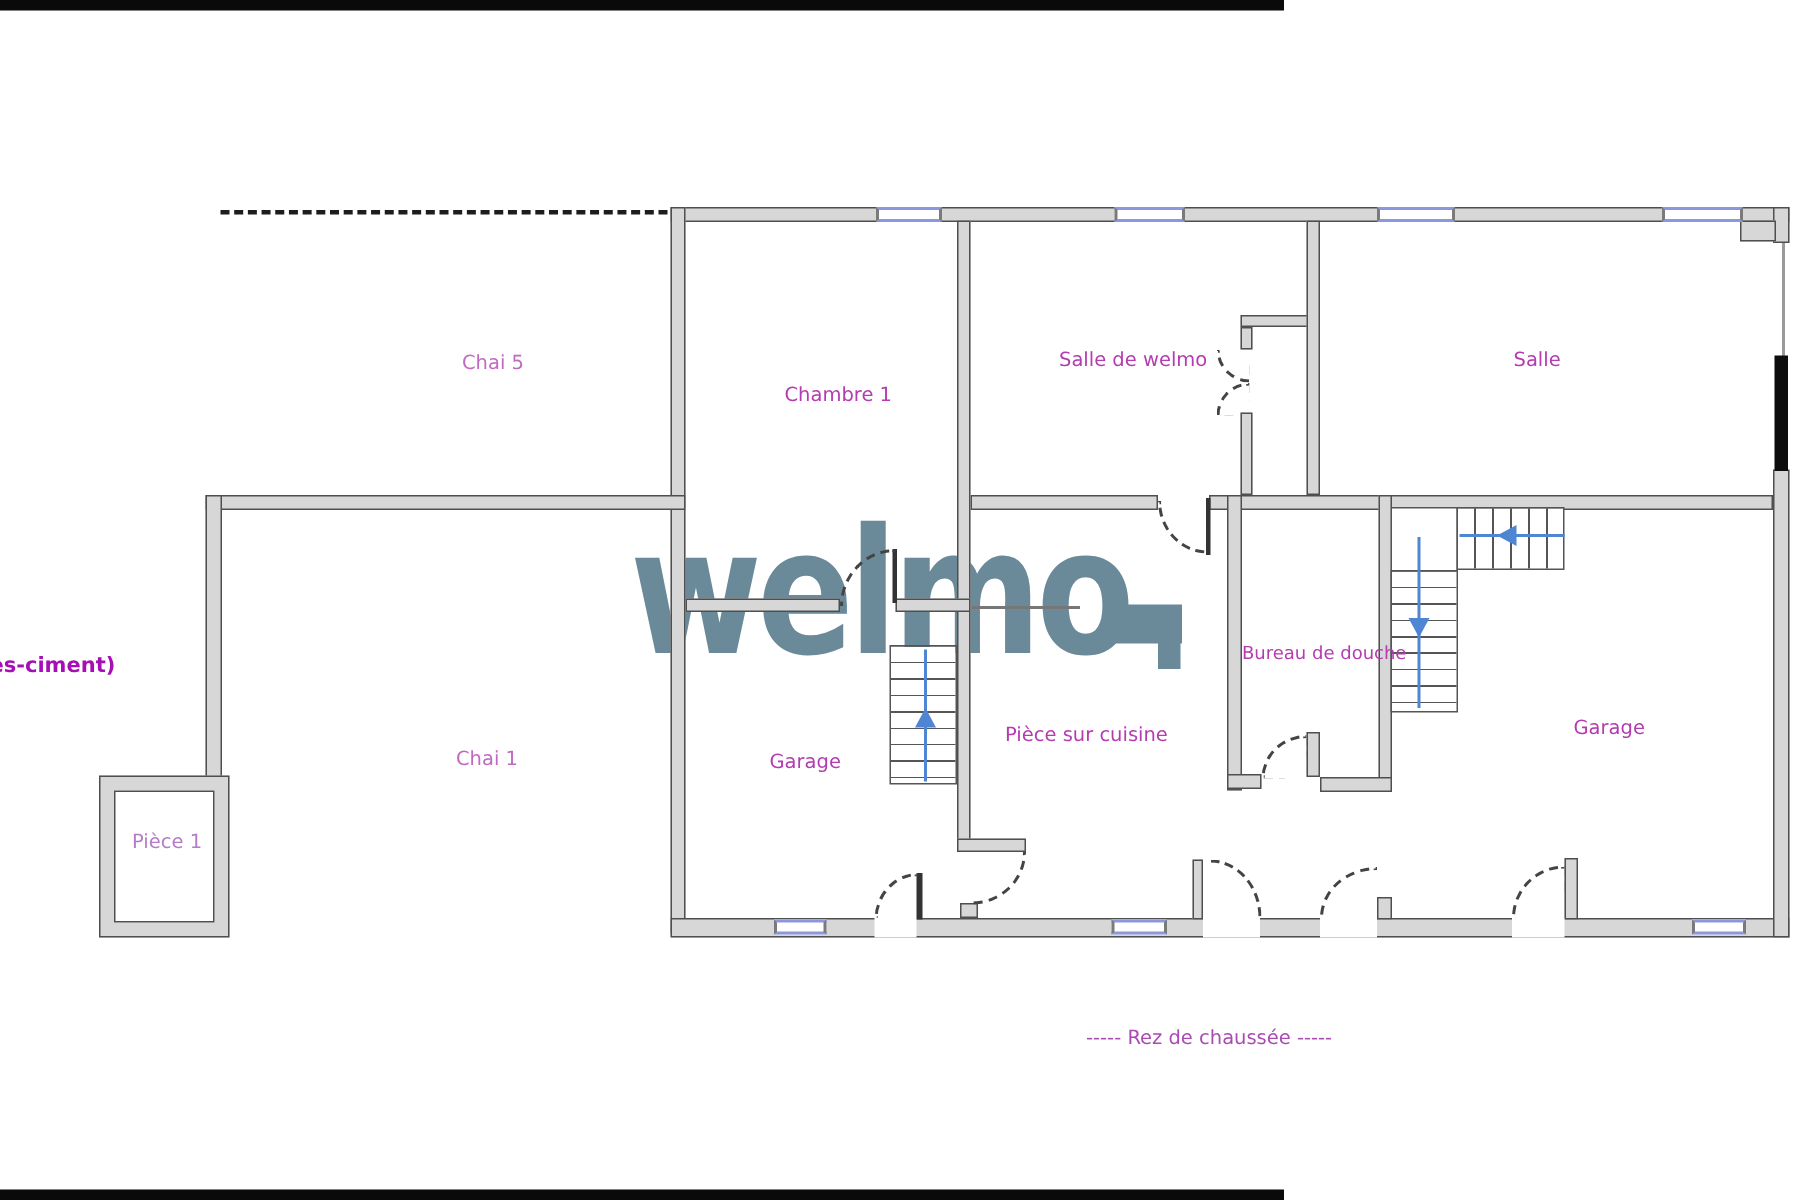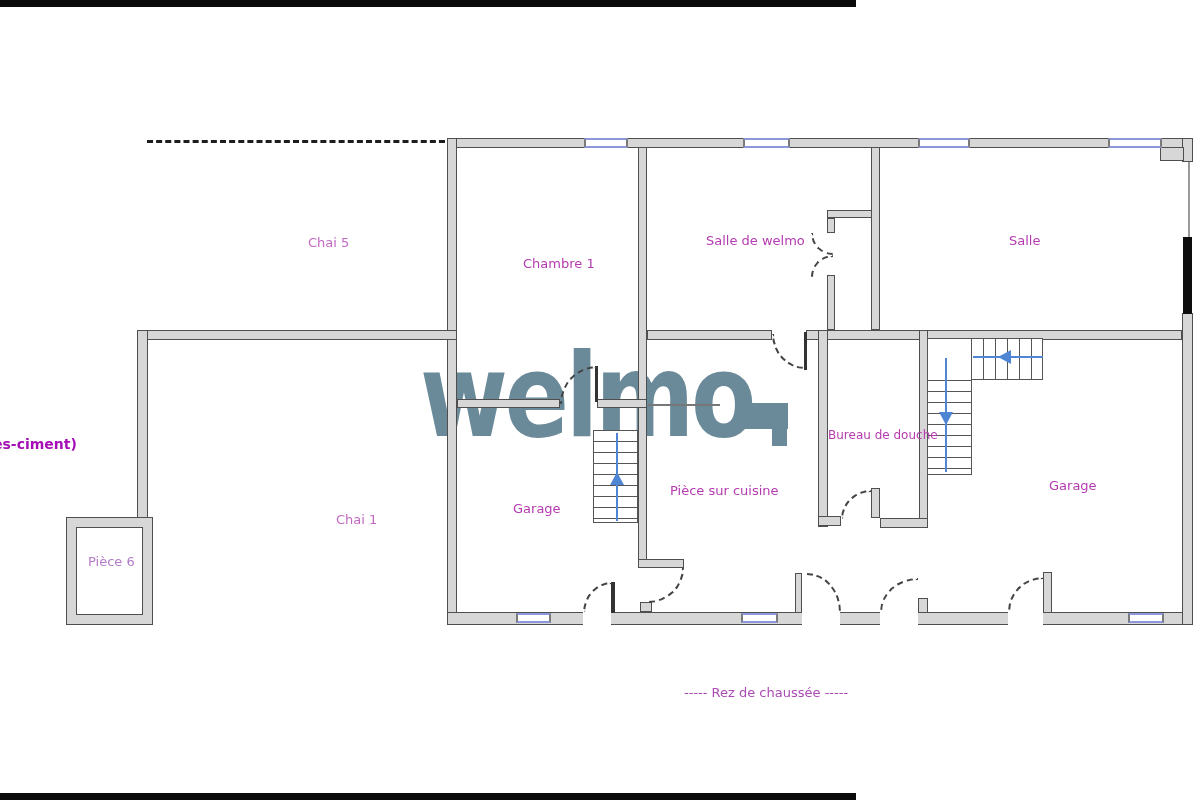--- a/index.html
+++ b/index.html
@@ -136,24 +136,24 @@
   <div class="stair tread-v" style="left:927px;top:380px;width:45px;height:95px;"></div>
   <div class="bluel" style="left:973px;top:356px;width:70px;height:2px;"></div>
   <div class="bluel" style="left:945px;top:358px;width:2px;height:114px;"></div>
   <div class="arr arr-left" style="left:998px;top:350px;"></div>
   <div class="arr arr-down" style="left:939px;top:412px;"></div>
 
   <div class="lbl lbl-light" style="left:308px;top:235px;">Chai 5</div>
   <div class="lbl" style="left:523px;top:256px;">Chambre 1</div>
   <div class="lbl" style="left:706px;top:233px;">Salle de welmo</div>
   <div class="lbl" style="left:1009px;top:233px;">Salle</div>
-  <div class="lbl lbl-light" style="left:304px;top:512px;margin-left:32px;">Chai 1</div>
-  <div class="lbl lbl-piece" style="left:88px;top:554px;">Pièce 6</div>
+  <div class="lbl lbl-light" style="left:304px;top:499px;">Chai 1</div>
+  <div class="lbl lbl-piece" style="left:88px;top:554px;">Pièce 1</div>
   <div class="lbl" style="left:513px;top:501px;">Garage</div>
   <div class="lbl" style="left:670px;top:483px;">Pièce sur cuisine</div>
   <div class="lbl" style="left:828px;top:428px;font-size:12px;">Bureau de douche</div>
   <div class="lbl" style="left:1049px;top:478px;">Garage</div>
 
   <div class="lbl lbl-cut" style="left:-7px;top:436px;">es-ciment)</div>
 
-  <div class="lbl lbl-floor" style="left:684px;top:685px;">-----  Rez de chaussée  -----</div>
+  <div class="lbl lbl-floor" style="left:724px;top:685px;">-----  Rez de chaussée  -----</div>
 
 </div>
 
 </body></html>

